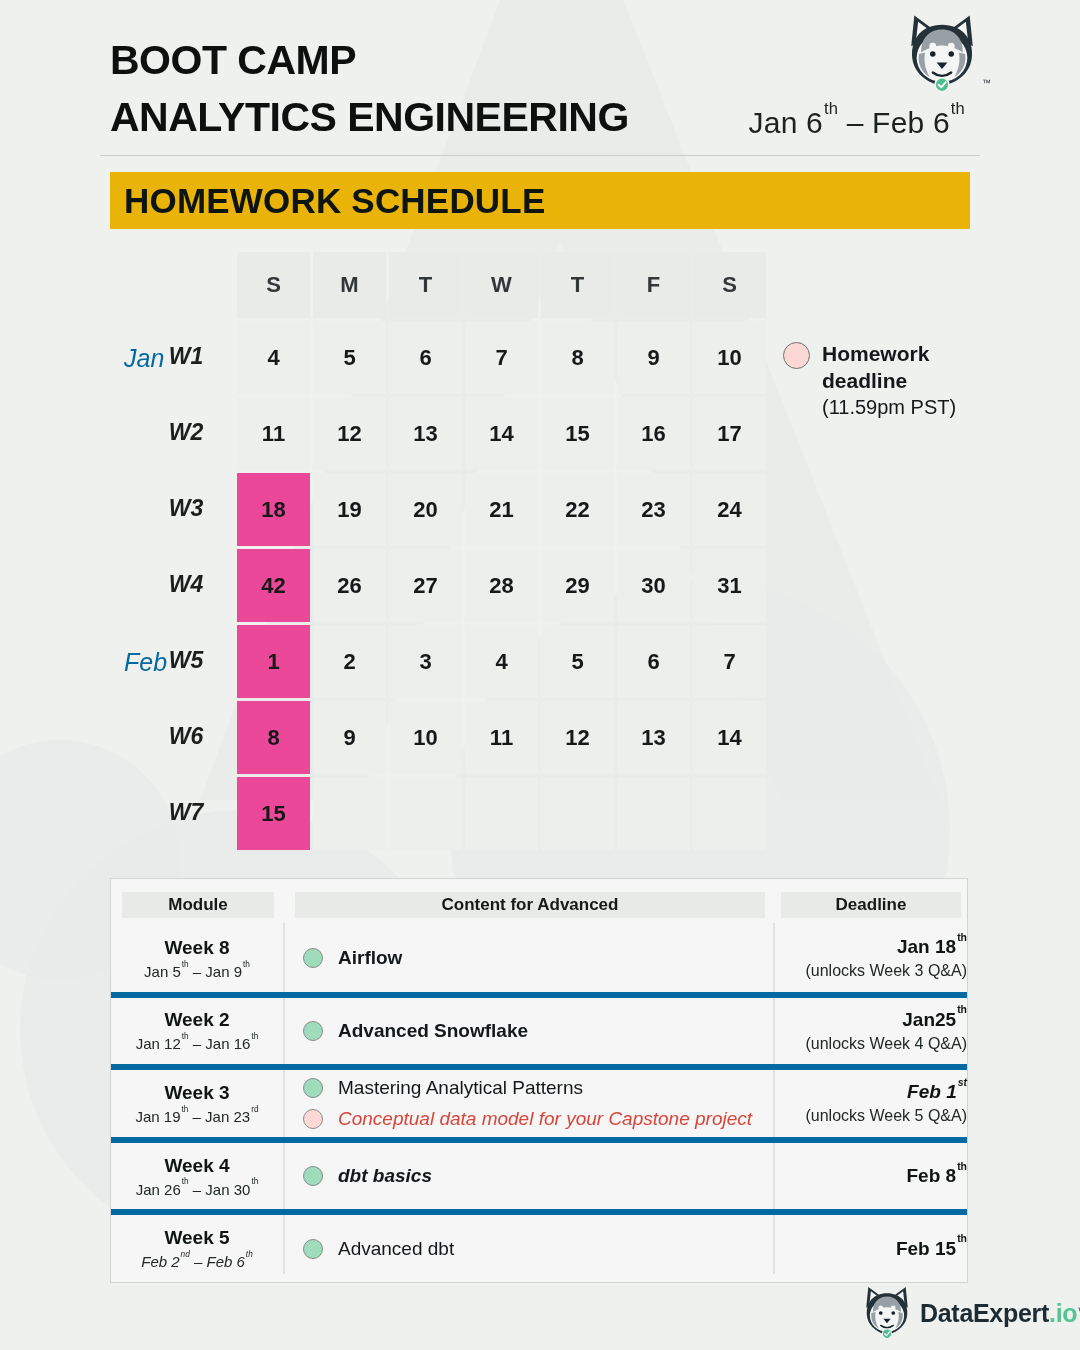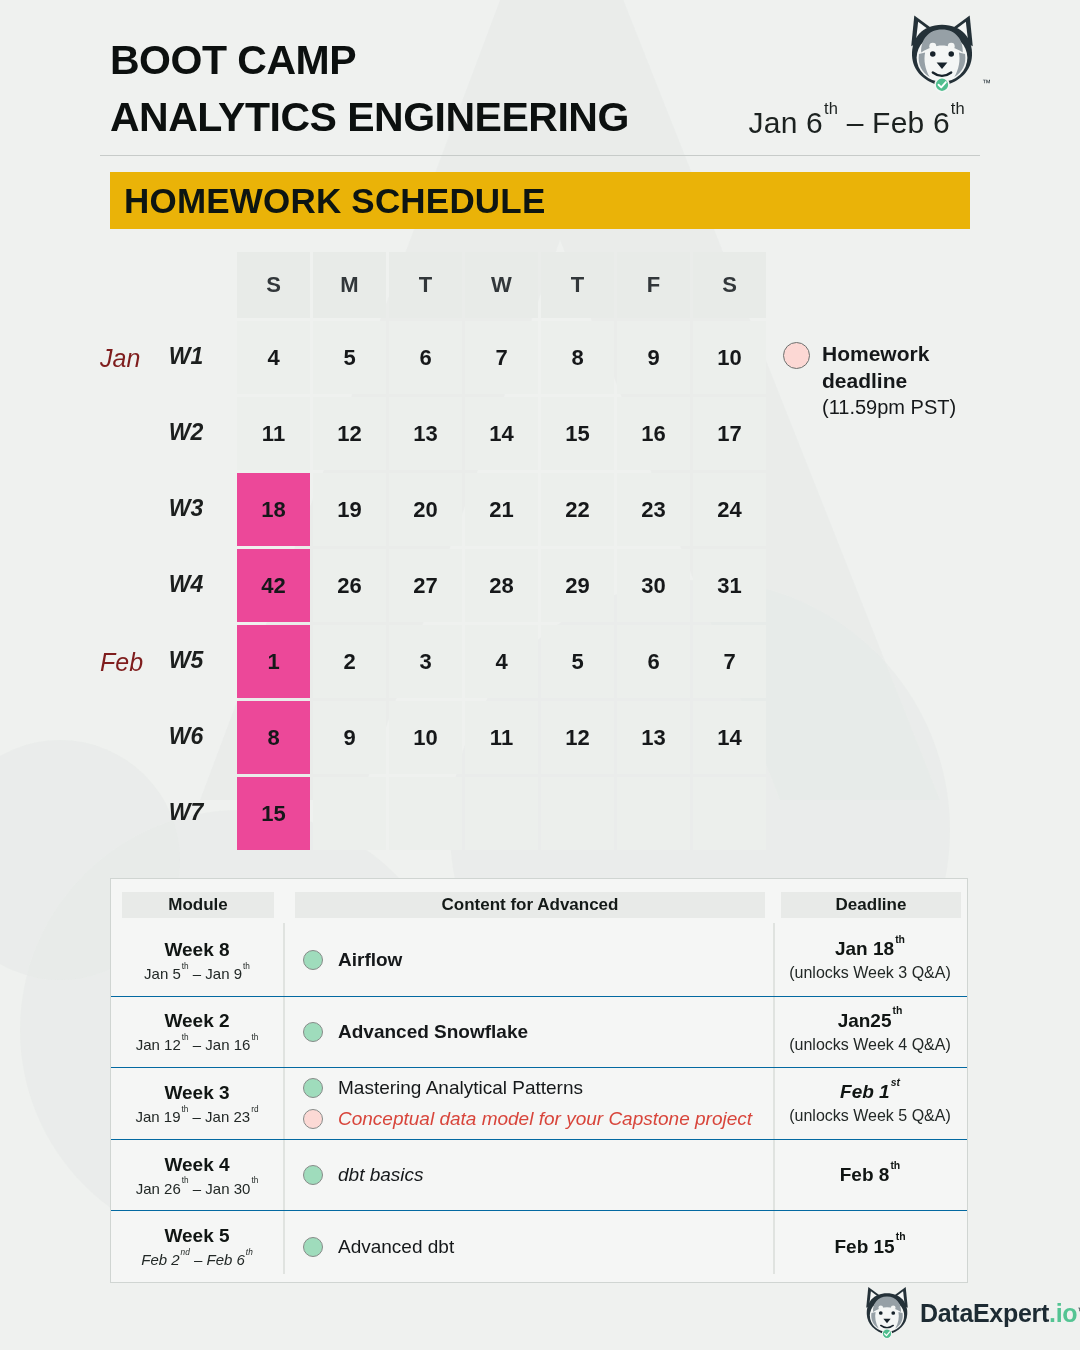--- a/index.html
+++ b/index.html
@@ -32,22 +32,22 @@
               grid-template-columns:repeat(7,73px); grid-template-rows:66px repeat(7,73px);
               gap:3px; }
   .cal-head { background:#e8ebe8; display:flex; align-items:center; justify-content:center;
               font-size:22px; font-weight:700; color:#32373a; }
   .cal-cell { background:#ecefec; display:flex; align-items:center; justify-content:center;
               font-size:22px; font-weight:700; color:#16181a; }
   .cal-cell.hl { background:#ec4899; }
   .row-labels { position:absolute; inset:0; pointer-events:none; }
   .wk-label { position:absolute; left:158px; width:56px; height:28px; text-align:center;
               font-size:23px; font-style:italic; font-weight:600; color:#1c1f1e; }
-  .month-label { position:absolute; left:100px; width:52px; height:28px; text-align:left;
-                 font-size:25px; font-style:italic; color:#7f1d1d; }
+  .month-label { position:absolute; left:124px; width:52px; height:28px; text-align:left;
+                 font-size:25px; font-style:italic; color:#0369a1; }
 
   
   .legend { position:absolute; left:783px; top:340px; display:flex; gap:12px; }
   .legend-dot { width:27px; height:27px; border-radius:50%; background:#fcd8d4;
                 border:1.5px solid #6b6f6d; flex:0 0 auto; margin-top:2px; }
   .legend-text { font-size:21px; line-height:27px; color:#15181a; }
   .legend-text .b { font-weight:700; }
   .legend-text .sub { font-weight:400; font-size:20px; }
 
   
@@ -55,36 +55,36 @@
            background:#f5f6f5; border:1px solid #d0d5d2; }
   .pill { position:absolute; top:13px; height:26px; background:#e8eae8; display:flex;
           align-items:center; justify-content:center; font-size:17px; font-weight:700; color:#141a18; }
   .pill.module { left:11px; width:152px; }
   .pill.content { left:184px; width:470px; }
   .pill.deadline { left:670px; width:180px; }
   .vdiv { position:absolute; top:44px; bottom:8px; width:2px; background:#e0e3e0; }
   .vdiv.v1 { left:172px; } .vdiv.v2 { left:662px; }
   .t-rows { position:absolute; left:0; top:46px; right:0; bottom:0; display:flex; flex-direction:column; }
   .t-row { flex:1; display:grid; grid-template-columns:172px 490px 194px; align-items:center; }
-  .t-row + .t-row { border-top:1px solid #0369a1; }
+  .t-row + .t-row { border-top:6px solid #0369a1; }
   .t-module { text-align:center; }
   .wk-title { font-size:19px; font-weight:700; color:#101513; }
   .wk-sub { font-size:15px; margin-top:4px; color:#222826; }
   .wk-sub.it { font-style:italic; }
   .t-content { padding-left:20px; display:flex; flex-direction:column; gap:9px; }
   .c-item { display:flex; align-items:center; gap:15px; }
   .bullet { width:20px; height:20px; border-radius:50%; border:1px solid #878b89; flex:0 0 auto; }
   .bullet.green { background:#9fdcbc; }
   .bullet.pink { background:#fcd9d5; }
   .c-text { font-size:19px; color:#15181a; }
   .c-text.bold { font-weight:700; }
   .c-text.regular { font-weight:500; }
-  .c-text.italic { font-style:italic; font-weight:400; }
+  .c-text.italic { font-style:italic; font-weight:700; }
   .c-text.red-italic { font-style:italic; font-weight:500; color:#d8453b; }
-  .t-deadline { text-align:center; }
+  .t-deadline { text-align:right; }
   .dl-main { font-size:19px; font-weight:700; color:#101513; }
   .dl-main.it { font-style:italic; }
   .dl-sub { font-size:16px; margin-top:4px; color:#222826; }
 
   sup { font-size:0.55em; position:relative; top:-0.5em; margin-left:1px; }
 
   
   .footer { position:absolute; left:860px; top:1286px; display:flex; align-items:center; gap:6px; }
   .footer .brand { font-size:25px; font-weight:800; color:#1d2b33; letter-spacing:-0.3px; }
   .footer .brand-io { color:#54c493; }

